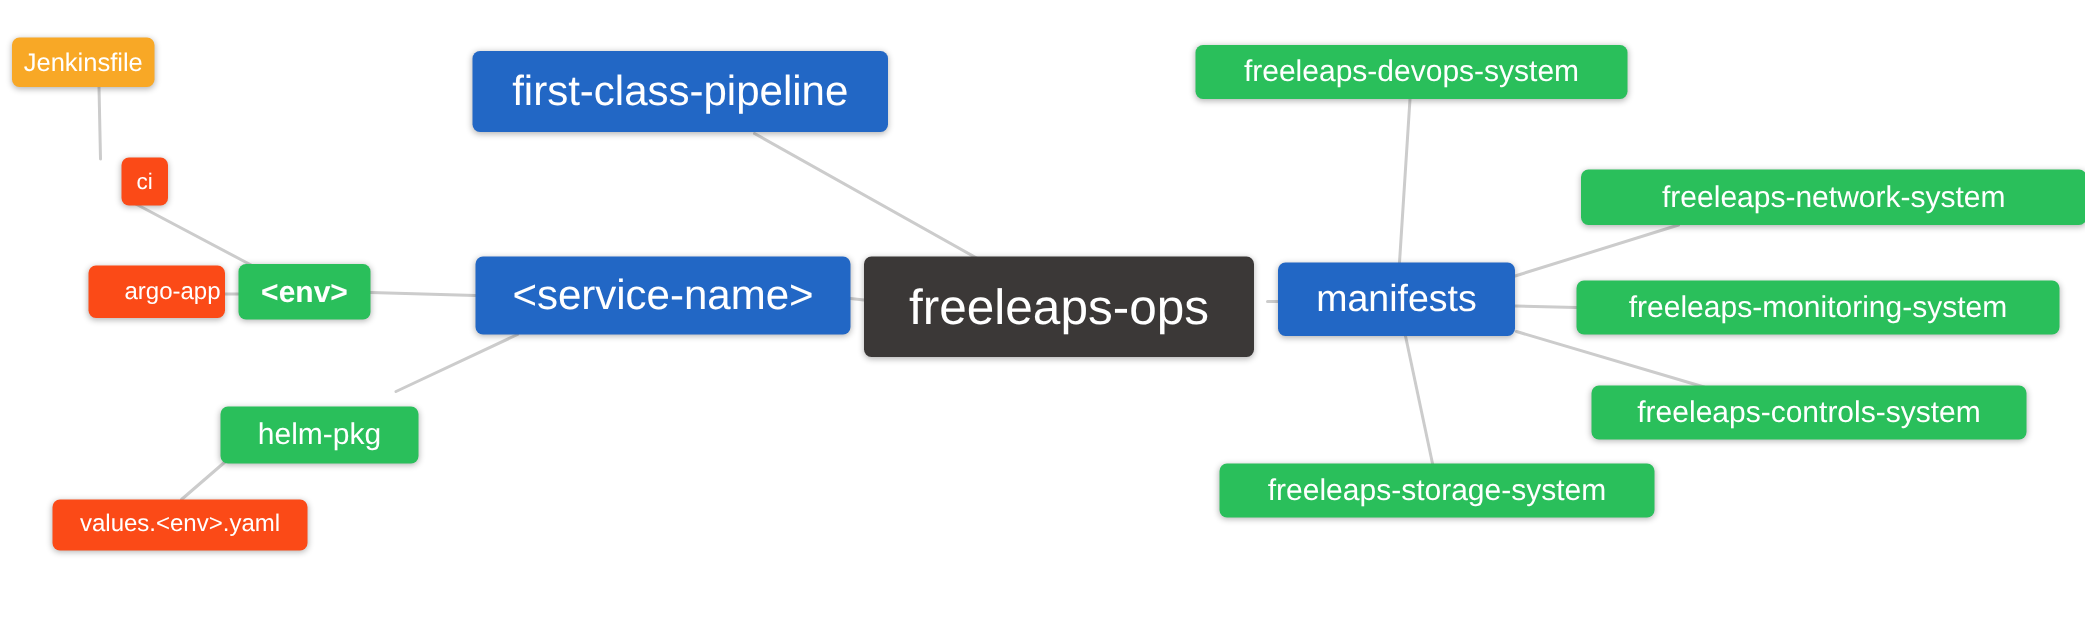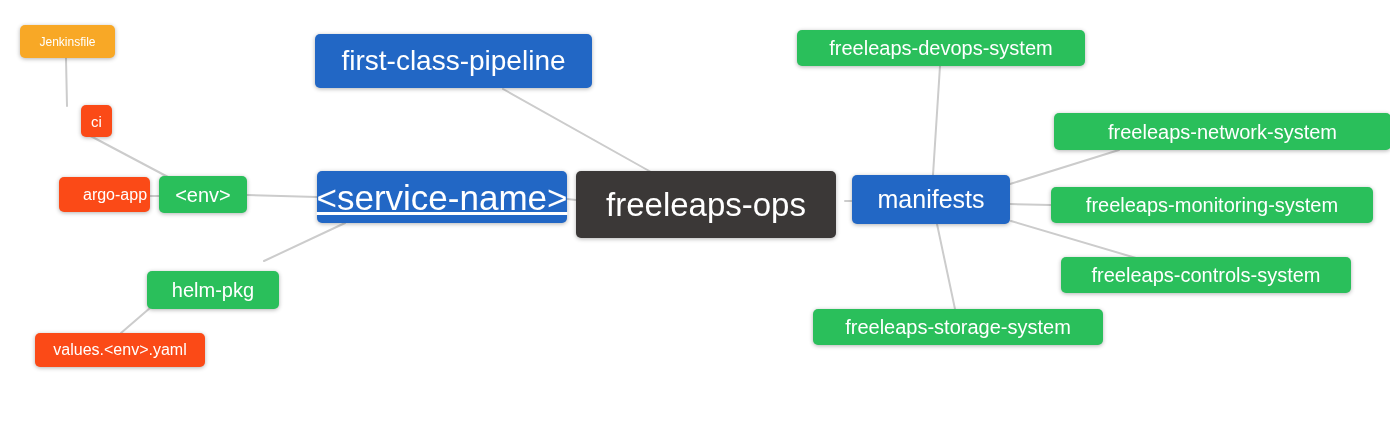--- a/index.html
+++ b/index.html
@@ -65,28 +65,28 @@
     <line x1="503" y1="89" x2="651" y2="172"></line>
     <line x1="567" y1="199" x2="585" y2="201"></line>
     <line x1="845" y1="201" x2="852" y2="201"></line>
     <line x1="933" y1="175" x2="940" y2="66"></line>
     <line x1="1010" y1="184" x2="1119" y2="150"></line>
     <line x1="1010" y1="204" x2="1051" y2="205"></line>
     <line x1="1011" y1="221" x2="1136" y2="258"></line>
     <line x1="937" y1="224" x2="955" y2="309"></line>
   </svg>
 
-  <div class="node orange" style="left:20px;   top:25px;  width:95px;  height:33px; font-size:12px;">Jenkinsfile</div>
+  <div class="node orange" style="left:8px;   top:25px;  width:95px;  height:33px; font-size:17px;">Jenkinsfile</div>
   <div class="node red" style="left:53px;   top:105px; width:31px;  height:32px; font-size:15px;">ci</div>
   <div class="node red" style="left:31px;   top:177px; width:91px;  height:35px; font-size:16px;padding-left:27px;">argo-app</div>
-  <div class="node green" style="left:159px;  top:176px; width:88px;  height:37px; font-size:20px;">&lt;env&gt;</div>
+  <div class="node green" style="left:159px;  top:176px; width:88px;  height:37px; font-size:20px;font-weight:bold;">&lt;env&gt;</div>
   <div class="node green" style="left:147px;  top:257px; width:132px; height:38px; font-size:20px;margin-top:14px;">helm-pkg</div>
   <div class="node red" style="left:7px;    top:333px; width:170px; height:34px; font-size:16px;">values.&lt;env&gt;.yaml</div>
   <div class="node blue" style="left:315px;  top:34px;  width:277px; height:54px; font-size:28px;">first-class-pipeline</div>
-  <div class="node blue" style="left:317px;  top:171px; width:250px; height:52px; font-size:35px;text-decoration:underline;">&lt;service-name&gt;</div>
+  <div class="node blue" style="left:317px;  top:171px; width:250px; height:52px; font-size:28px;">&lt;service-name&gt;</div>
   <div class="node dark" style="left:576px;  top:171px; width:260px; height:67px; font-size:33px;">freeleaps-ops</div>
   <div class="node blue" style="left:852px;  top:175px; width:158px; height:49px; font-size:25px;text-align:right;">manifests</div>
   <div class="node green" style="left:797px;  top:30px;  width:288px; height:36px; font-size:20px;">freeleaps-devops-system</div>
   <div class="node green" style="left:1054px; top:113px; width:337px; height:37px; font-size:20px;">freeleaps-network-system</div>
   <div class="node green" style="left:1051px; top:187px; width:322px; height:36px; font-size:20px;">freeleaps-monitoring-system</div>
   <div class="node green" style="left:1061px; top:257px; width:290px; height:36px; font-size:20px;">freeleaps-controls-system</div>
   <div class="node green" style="left:813px;  top:309px; width:290px; height:36px; font-size:20px;">freeleaps-storage-system</div>
 
 </div>
 

